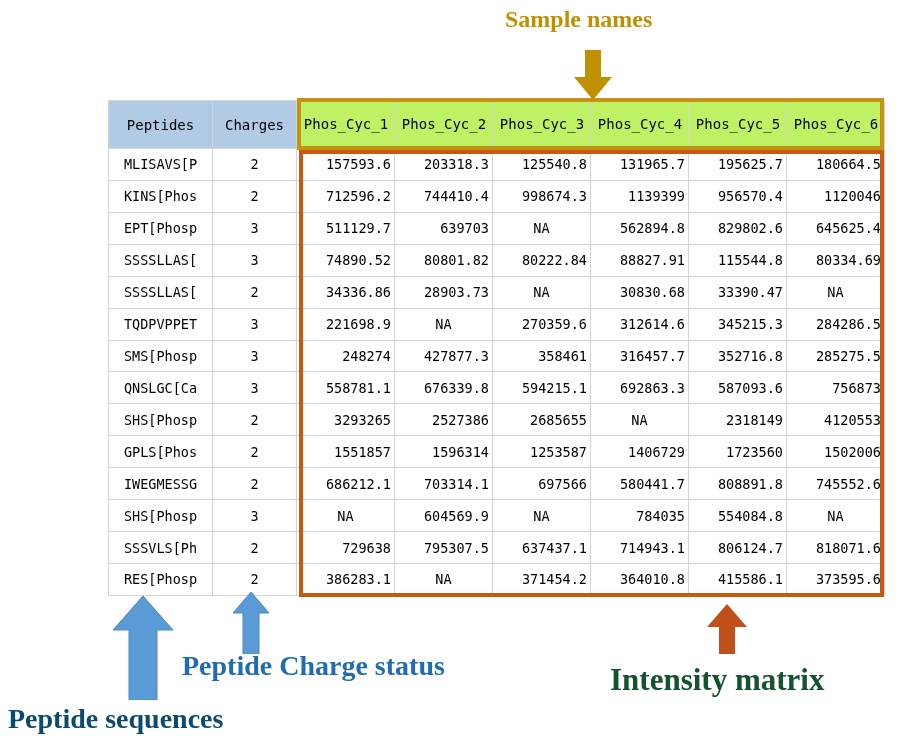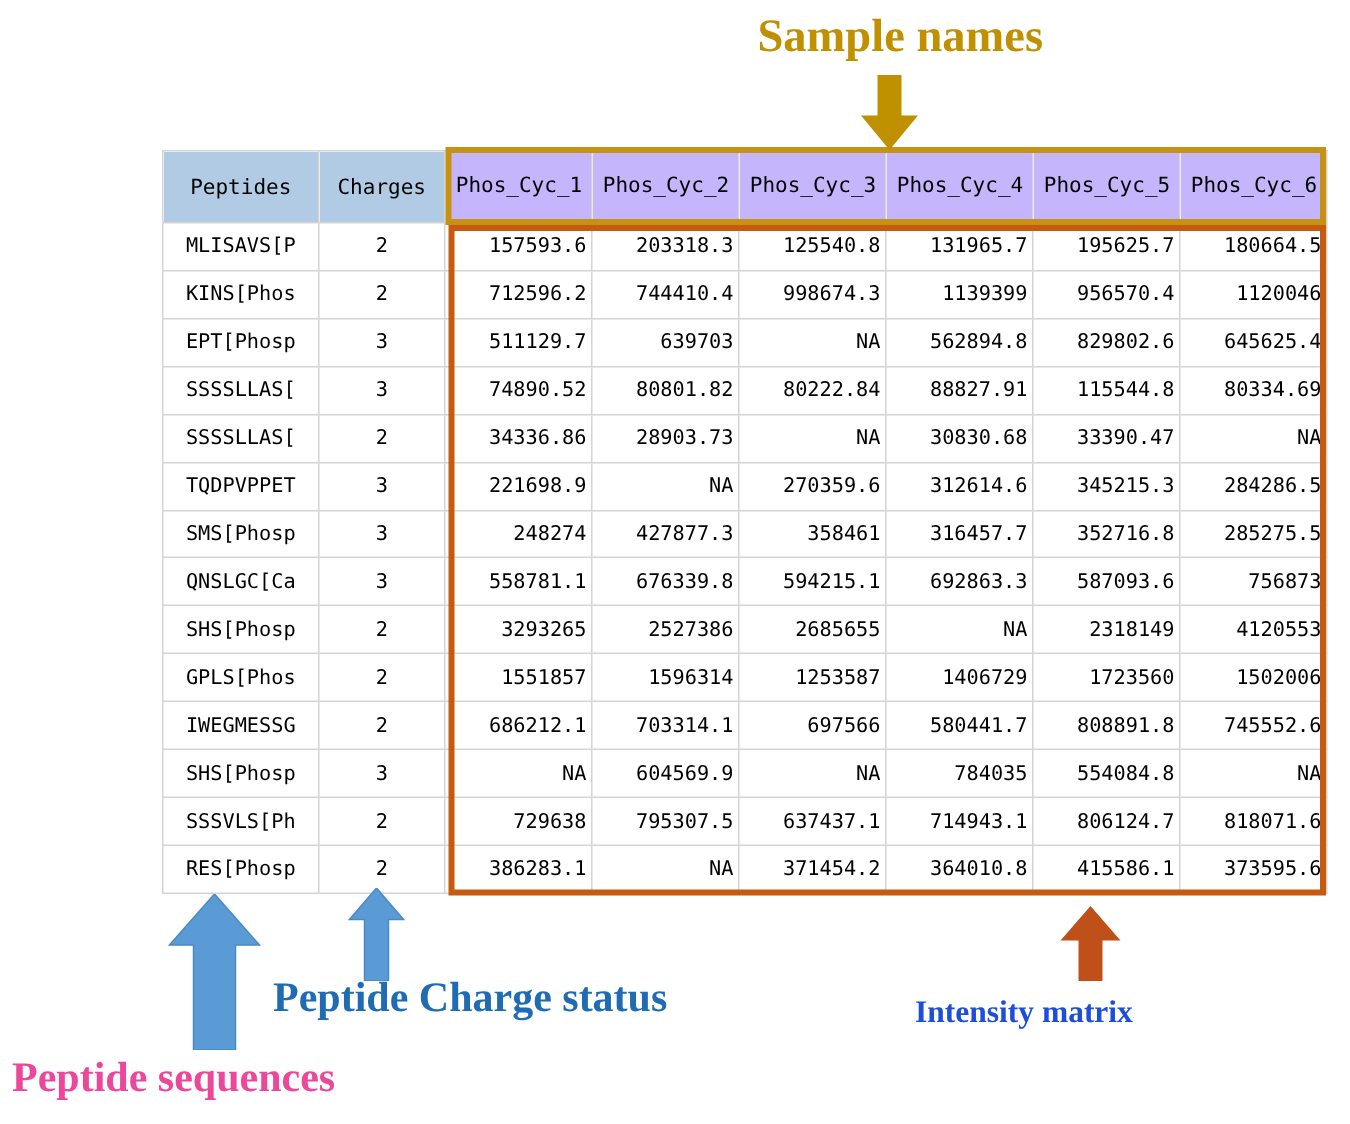--- a/index.html
+++ b/index.html
@@ -40,35 +40,35 @@
     box-sizing: border-box;
   }
   #sheet thead th {
     background: #b2cbe4;
     text-align: center;
     height: 48px;
     vertical-align: middle;
     font-size: 14px;
   }
   #sheet thead th.sample-head {
-    background: #c4b5fd;
+    background: #bef264;
     white-space: normal;
     line-height: 1.08;
     word-break: break-all;
     vertical-align: middle;
     padding: 0 2px 0 3px;
   }
   .col-pep   { width: 104px; }
   .col-chg   { width: 84px;  }
   .col-val   { width: 98px;  }
 
   td.pep  { text-align: center;  }
   td.chg  { text-align: center; }
   td.val  { text-align: right; }
-  td.val.na { text-align: right; }
+  td.val.na { text-align: center; }
 
   
   #gold-box {
     position: absolute;
     left: 297px;
     top: 98px;
     width: 587px;
     height: 52px;
     border: 4px solid #c69214;
     box-sizing: border-box;
@@ -87,37 +87,37 @@
 
   
   .anno {
     position: absolute;
     font-family: "Liberation Serif", "DejaVu Serif", serif;
     font-weight: bold;
     white-space: nowrap;
   }
   #anno-sample {
     left: 505px; top: 6px;
-    font-size: 31px;
+    font-size: 24px;
     color: #bf9000;
   }
   #anno-intensity {
     left: 610px; top: 662px;
-    font-size: 21px;
-    color: #1d4ed8;
+    font-size: 31px;
+    color: #14532d;
   }
   #anno-charge {
     left: 182px; top: 650px;
     font-size: 28px;
     color: #1f6cb4;
   }
   #anno-seq {
     left: 8px; top: 703px;
     font-size: 28px;
-    color: #ec4899;
+    color: #0c4a6e;
   }
 
   
   .arrow { position: absolute; }
   #arrow-sample   { left: 568px; top: 50px;  width: 50px;  height: 50px; }
   #arrow-intensity{ left: 706px; top: 604px; width: 42px;  height: 50px; }
   #arrow-charge   { left: 232px; top: 592px; width: 38px;  height: 62px; }
   #arrow-seq      { left: 112px; top: 596px; width: 62px;  height: 104px;}
 </style>
 </head>

